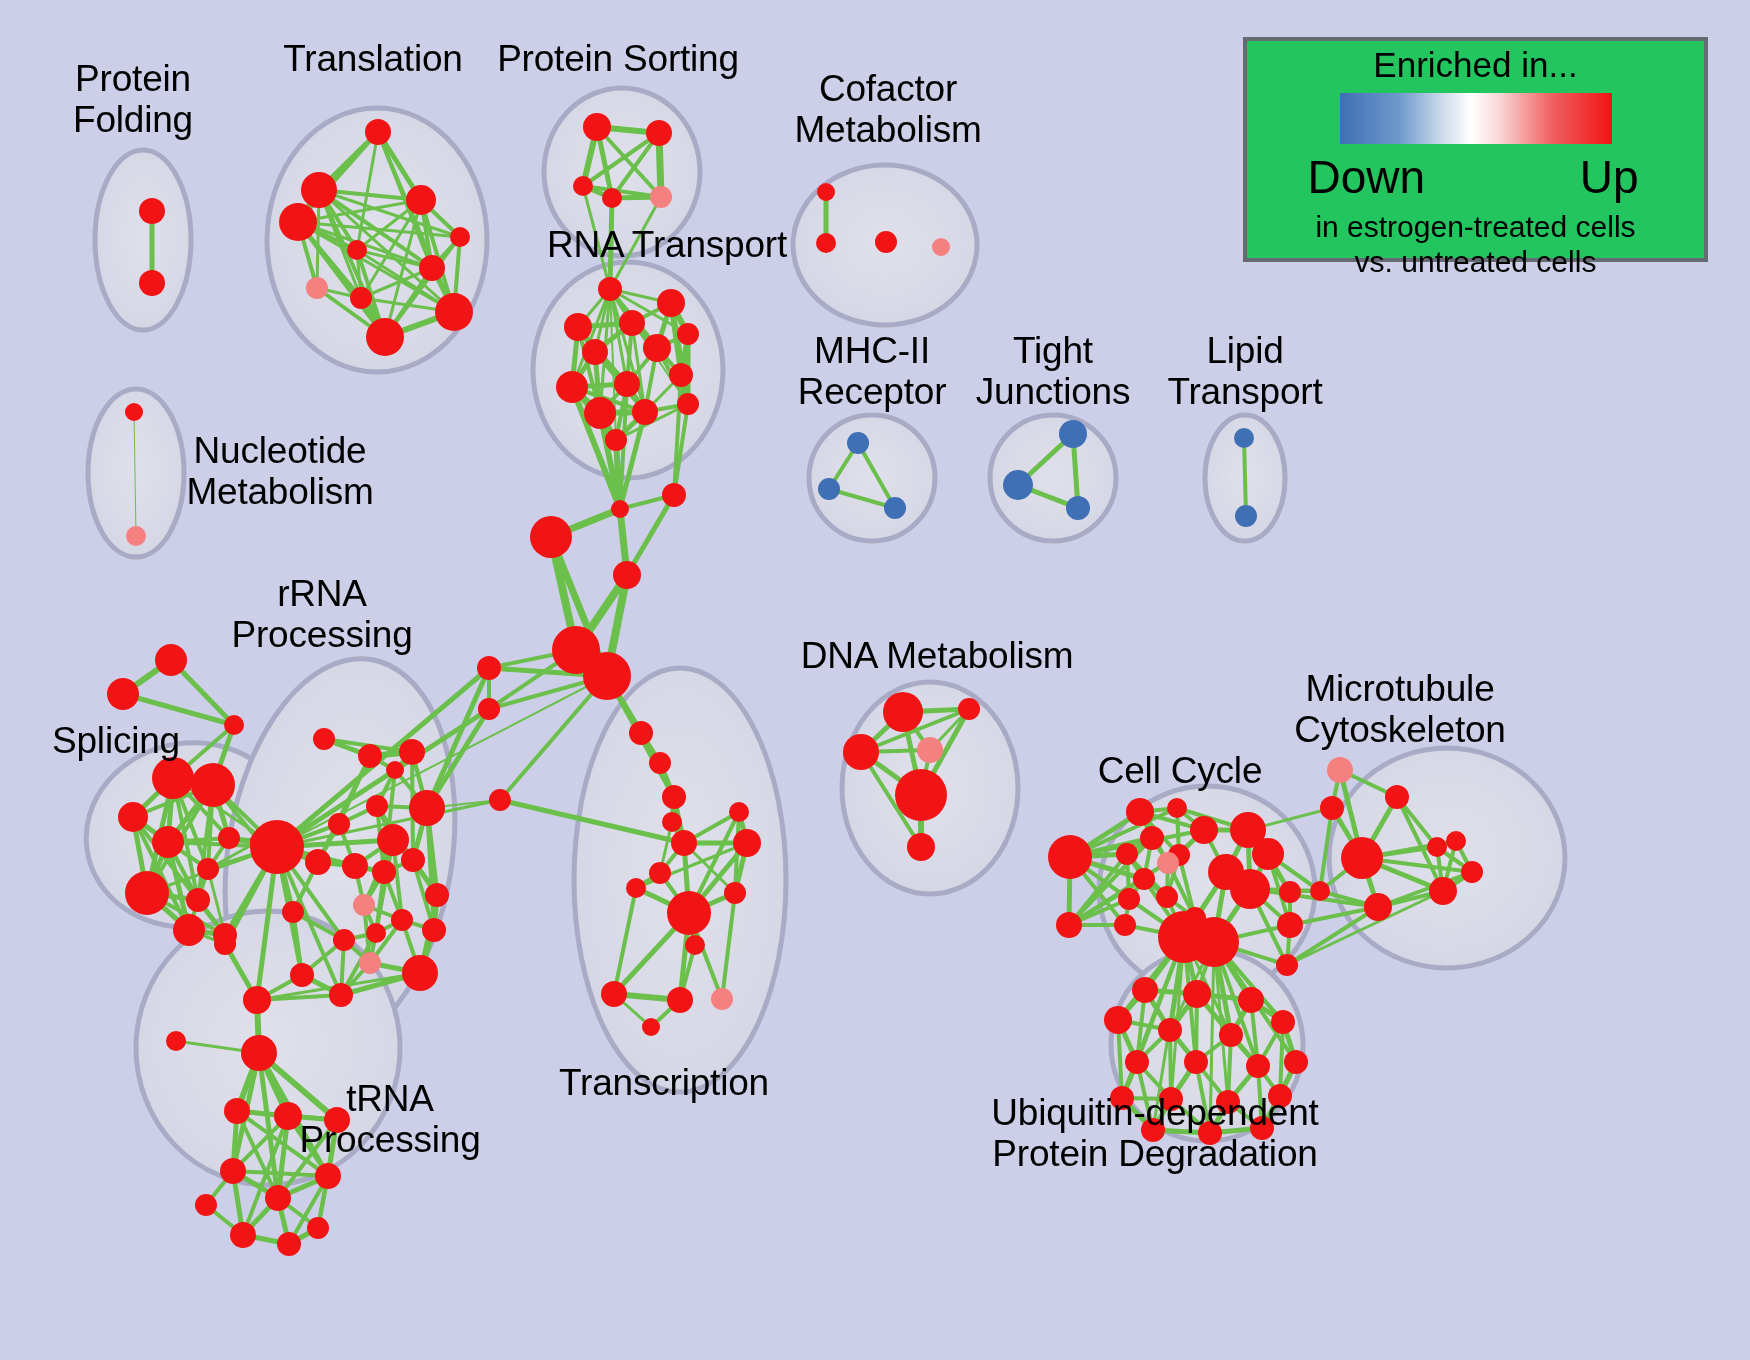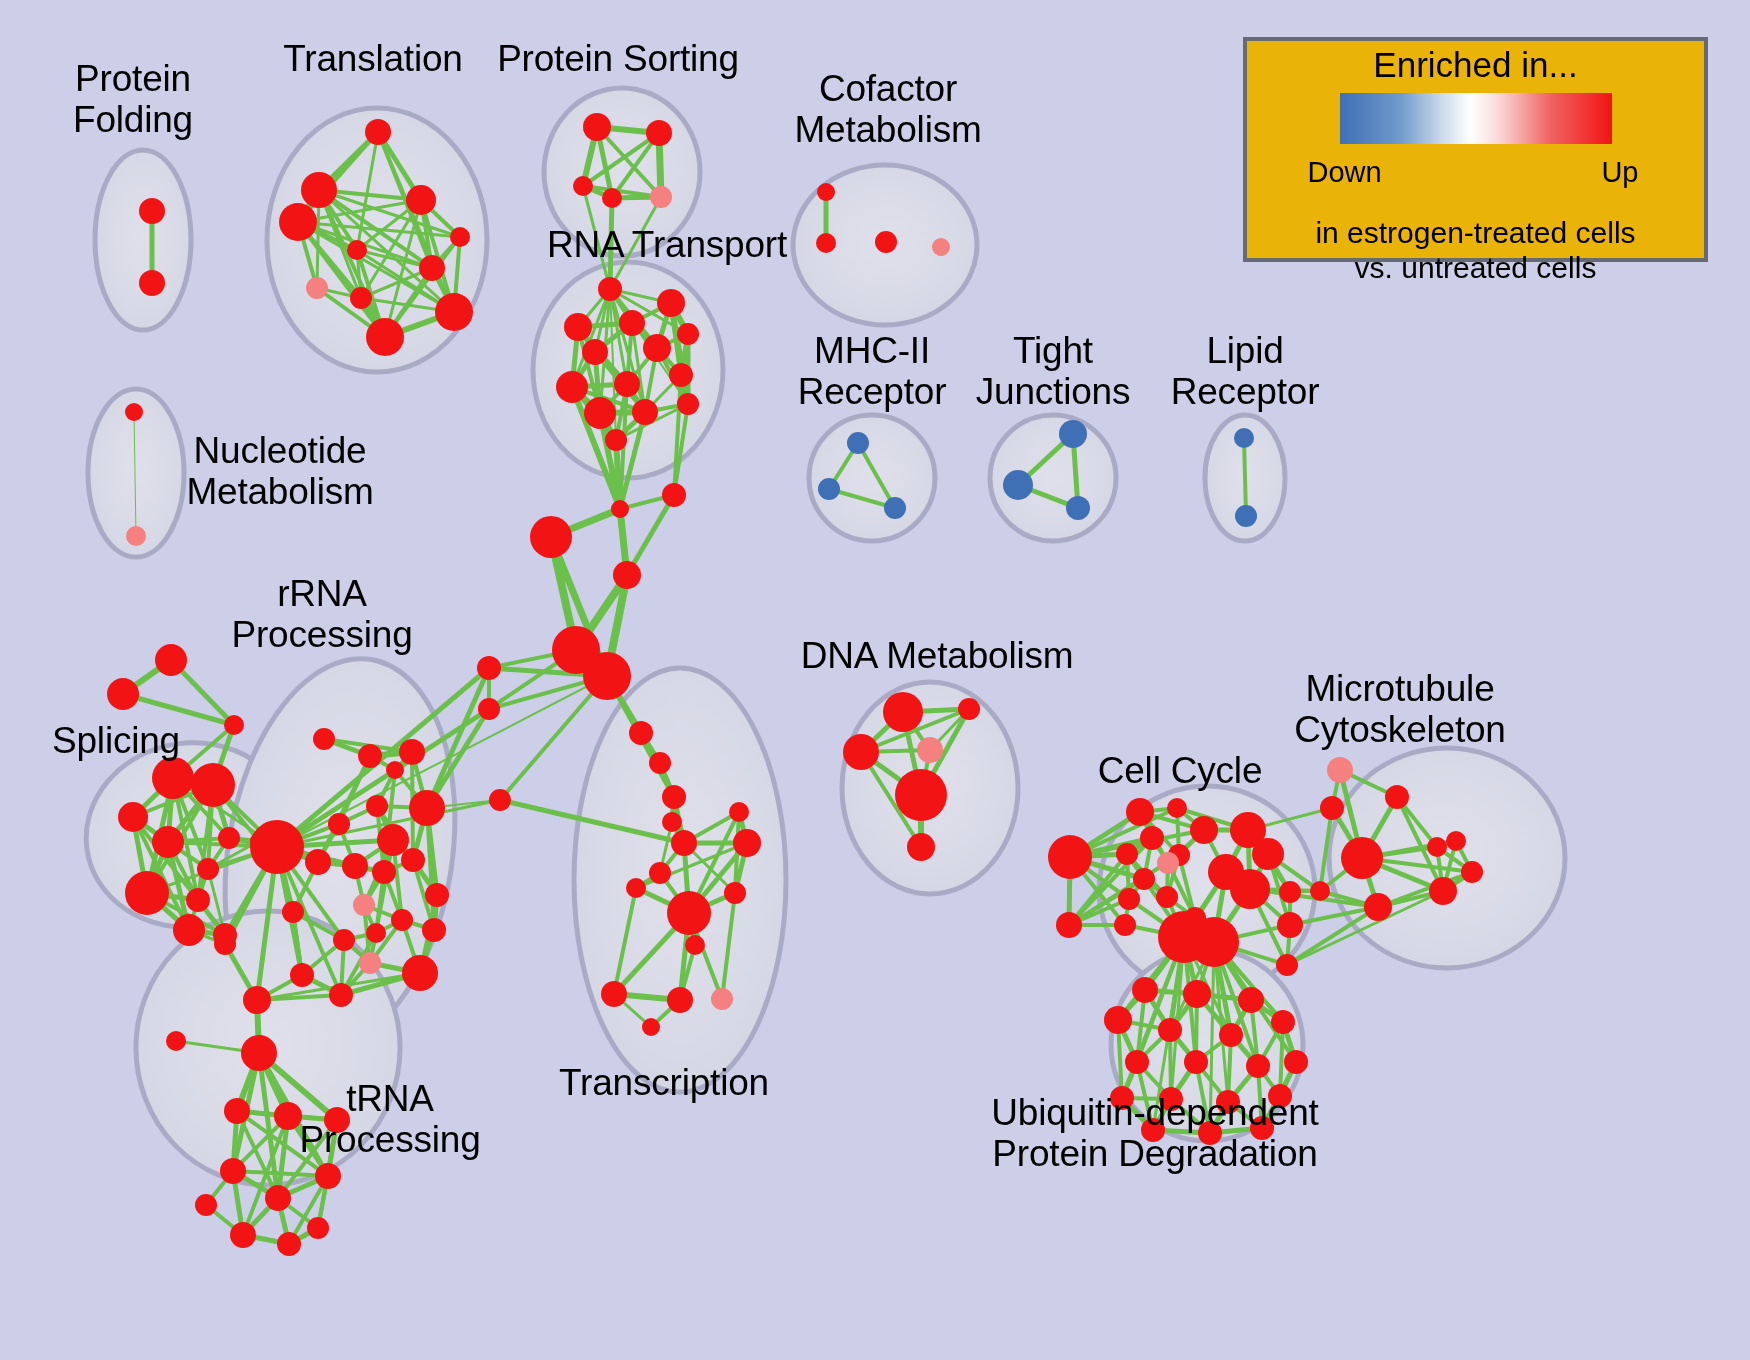--- a/index.html
+++ b/index.html
@@ -21,40 +21,40 @@
     text-align:center;
     transform:translateX(-50%);
     pointer-events:none;
     letter-spacing:-0.2px;
   }
   
   #legend{
     position:absolute;
     left:1243px;top:37px;
     width:465px;height:225px;
-    background:#eab308;
+    background:#22c55e;
     border:4px solid #666a72;
     box-sizing:border-box;
   }
   #legend .title{
     text-align:center;
     font-size:35px;
     color:#000;
     margin-top:4px;
   }
   #legend .bar{
     margin:8px auto 0 auto;
     width:272px;height:51px;
     background:linear-gradient(to right,#3f6fb5 0%,#6f9acb 22%,#cfdcec 38%,#ffffff 48%,#fadada 58%,#f06060 78%,#f21414 100%);
   }
   #legend .endlabels{
     position:relative;
-    width:330px;margin:12px auto 0 auto;
+    width:330px;margin:6px auto 0 auto;
     height:44px;
-    font-size:29px;
+    font-size:46px;
     color:#000;
   }
   #legend .endlabels .down{position:absolute;left:-3px;top:0;}
   #legend .endlabels .up{position:absolute;right:2px;top:0;}
   #legend .sub{
     text-align:center;
     font-size:30px;
     color:#000;
     line-height:1.16;
     margin-top:16px;
@@ -811,21 +811,21 @@
       <div class="cluster-label" style="left: 888px; top: 68px;">Cofactor
 Metabolism</div>
       <div class="cluster-label" style="left: 620px; top: 224px; margin-left: 47px;">RNA Transport</div>
       <div class="cluster-label" style="left: 280px; top: 430px;">Nucleotide
 Metabolism</div>
       <div class="cluster-label" style="left: 872px; top: 330px;">MHC-II
 Receptor</div>
       <div class="cluster-label" style="left: 1053px; top: 330px;">Tight
 Junctions</div>
       <div class="cluster-label" style="left: 1245px; top: 330px;">Lipid
-Receptor</div>
+Transport</div>
       <div class="cluster-label" style="left: 322px; top: 573px;">rRNA
 Processing</div>
       <div class="cluster-label" style="left: 116px; top: 720px;">Splicing</div>
       <div class="cluster-label" style="left: 937px; top: 635px;">DNA Metabolism</div>
       <div class="cluster-label" style="left: 1400px; top: 668px; text-align: center;">Microtubule
 Cytoskeleton</div>
       <div class="cluster-label" style="left: 1180px; top: 750px;">Cell Cycle</div>
       <div class="cluster-label" style="left: 664px; top: 1062px;">Transcription</div>
       <div class="cluster-label" style="left: 390px; top: 1078px;">tRNA
 Processing</div>

